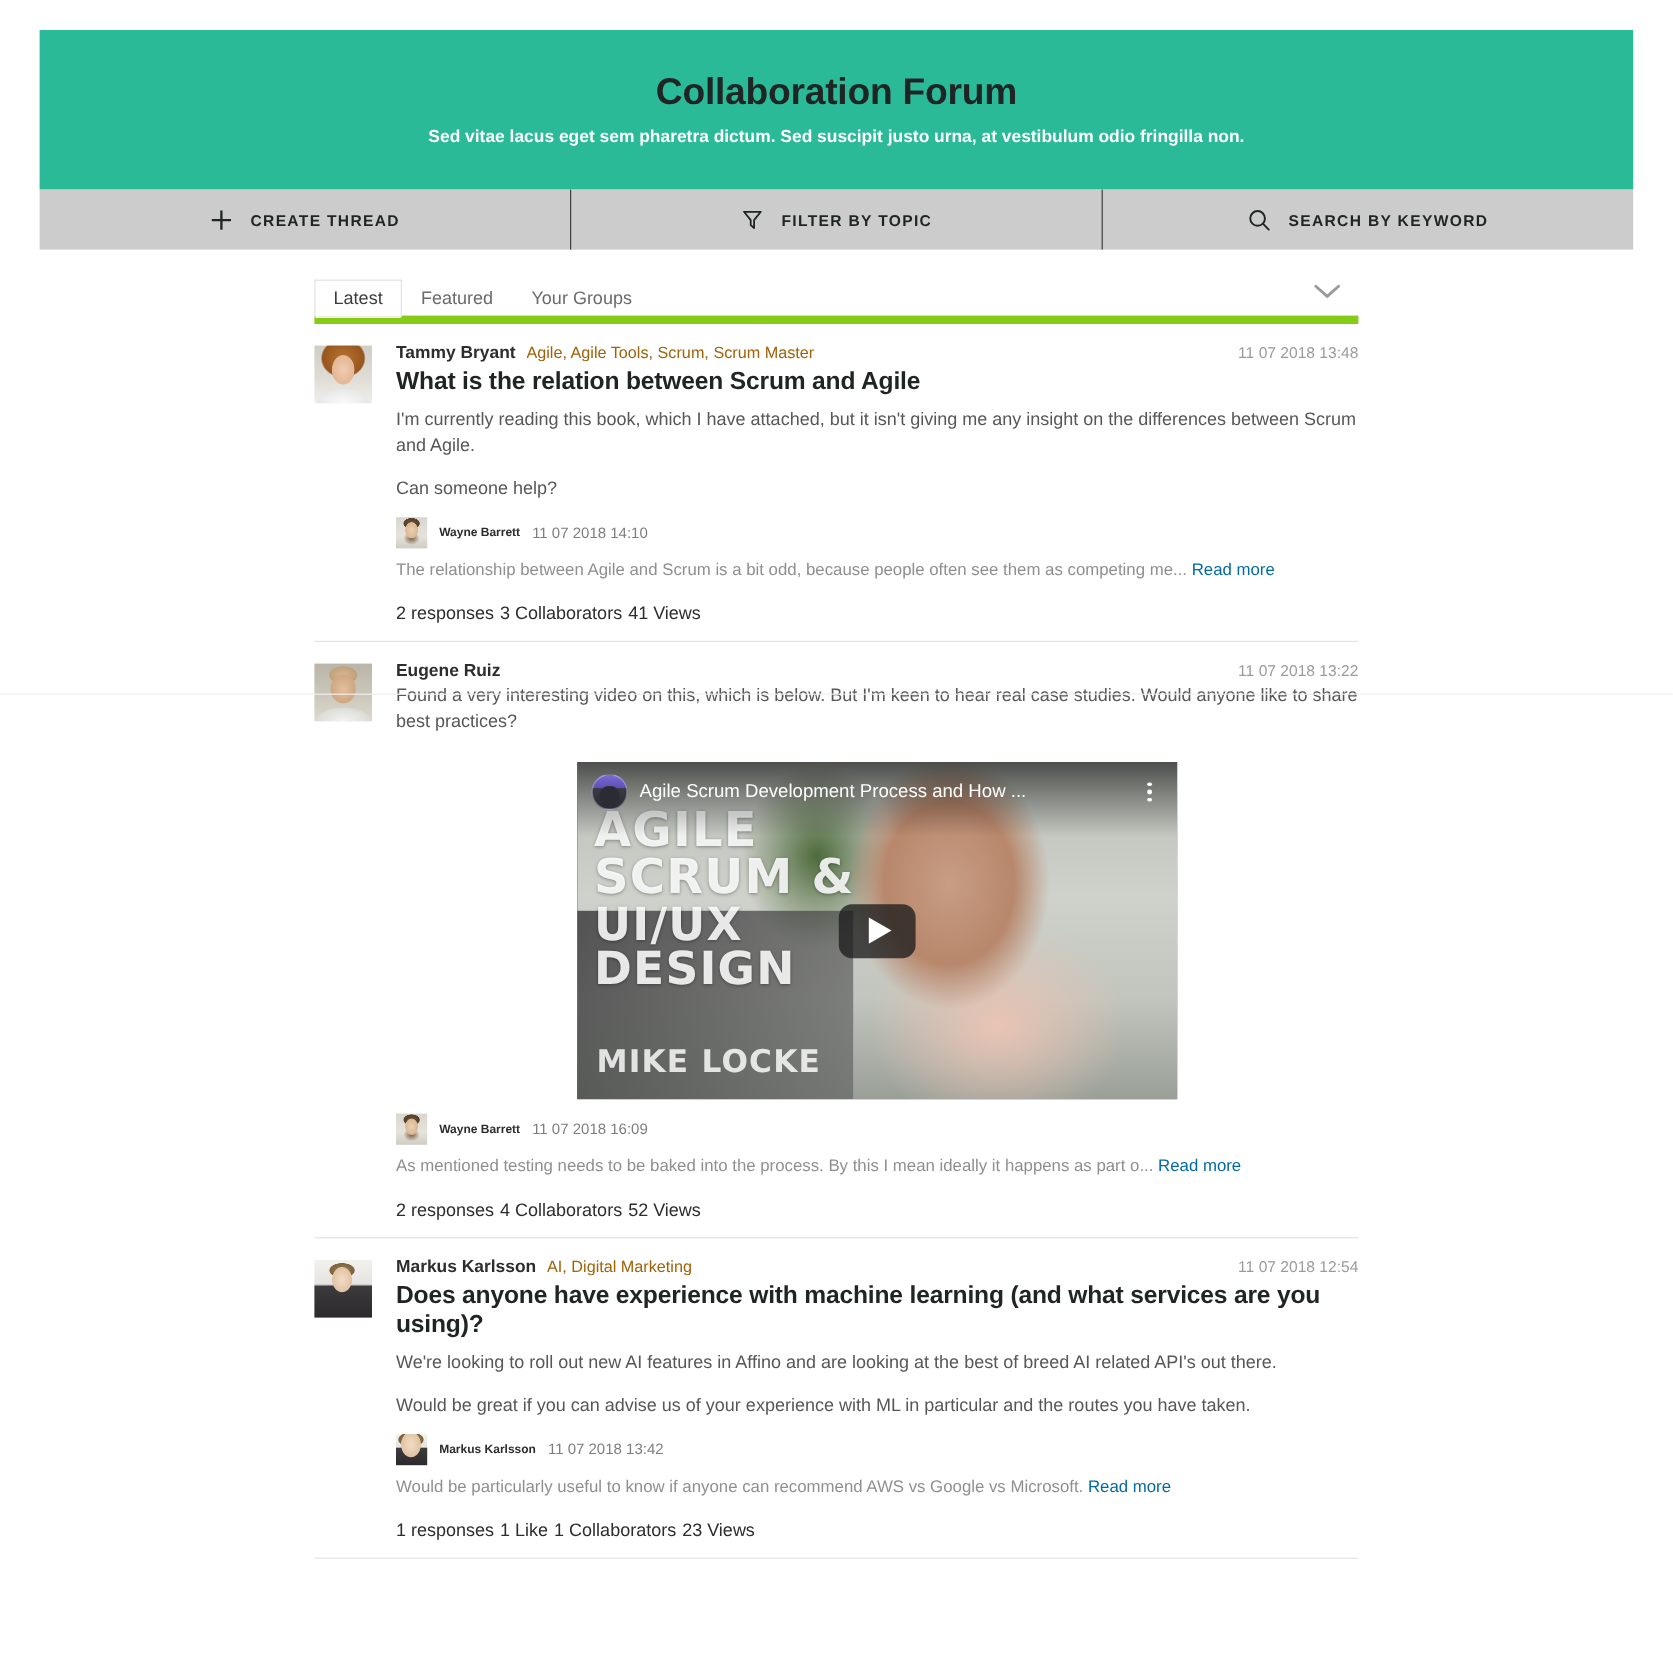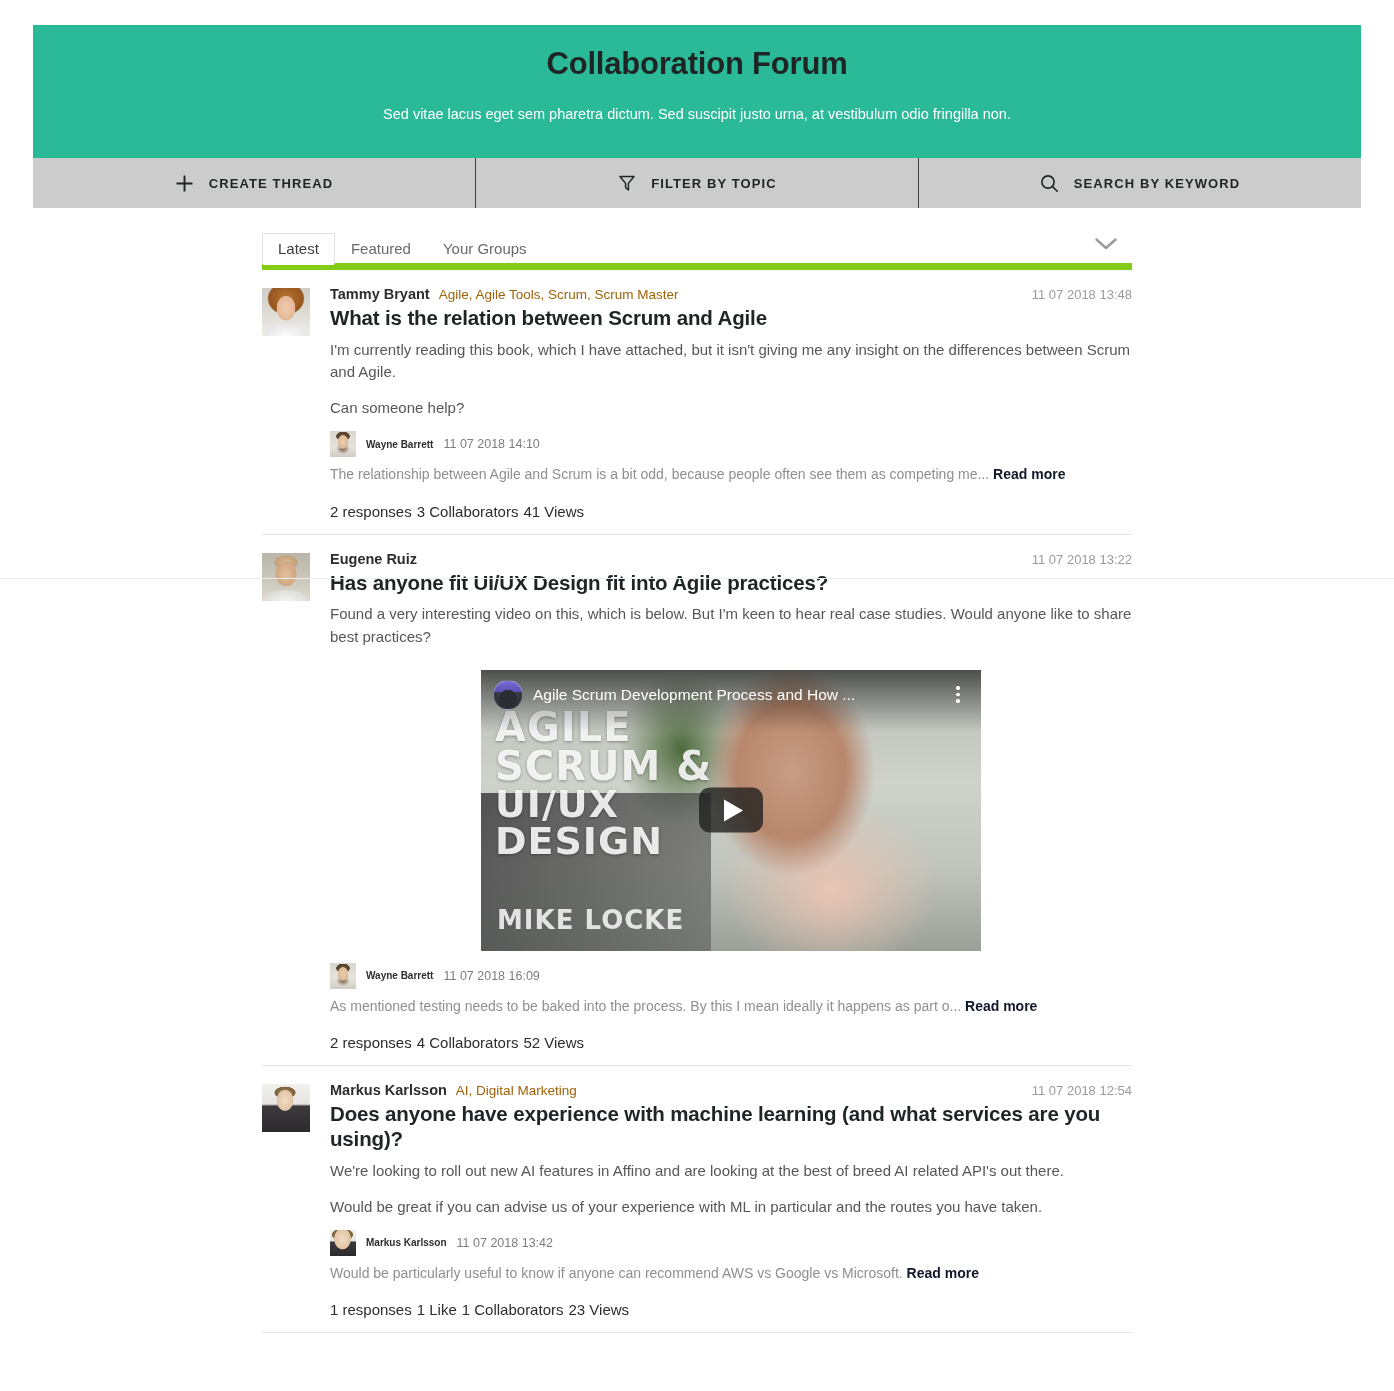--- a/index.html
+++ b/index.html
@@ -33,22 +33,22 @@
     color: #1f2424;
     font-size: 31px;
     font-weight: 700;
     letter-spacing: -0.2px;
     margin: 0 0 12px 0;
     line-height: 1.1;
   }
   .hero-sub {
     color: #ffffff;
     font-size: 14.5px;
-    font-weight: 400;
-    margin: 13px;
+    font-weight: 700;
+    margin: 0;
     line-height: 1.2;
   }
 
   
   .actionbar {
     margin: 0 33px;
     height: 50px;
     background: #cccccc;
     display: flex;
   }
@@ -334,22 +334,22 @@
     font-size: 12.5px;
     color: #7d7d7d;
   }
   .reply-text {
     font-size: 14px;
     color: #8f8f8f;
     line-height: 1.4;
     margin: 0;
   }
   .read-more {
-    color: #0f172a;
-    font-weight: 700;
+    color: #0369a1;
+    font-weight: 400;
     cursor: pointer;
   }
 
   
   .stats {
     display: flex;
     gap: 5px;
     margin-top: 18px;
     font-size: 15px;
     color: #2d2d2d;
@@ -489,21 +489,20 @@
 
   <article class="thread">
     <div class="thread-inner">
       <div class="avatar av-eugene"></div>
       <div class="thread-body">
         <div class="meta-row">
           <span class="author">Eugene Ruiz</span>
           <span class="topics"></span>
           <span class="timestamp">11 07 2018 13:22</span>
         </div>
-        <h2 class="thread-title">Has anyone fit UI/UX Design fit into Agile practices?</h2>
         <p class="thread-text">Found a very interesting video on this, which is below. But I'm keen to hear real case studies. Would anyone like to share best practices?</p>
 
         <div class="video-wrap">
           <div class="vid-photo"></div>
           <div class="vid-overlay-text">
             <div>AGILE</div>
             <div>SCRUM &amp;</div>
             <div class="l3">UI/UX DESIGN</div>
           </div>
           <div class="vid-byline">MIKE LOCKE</div>

